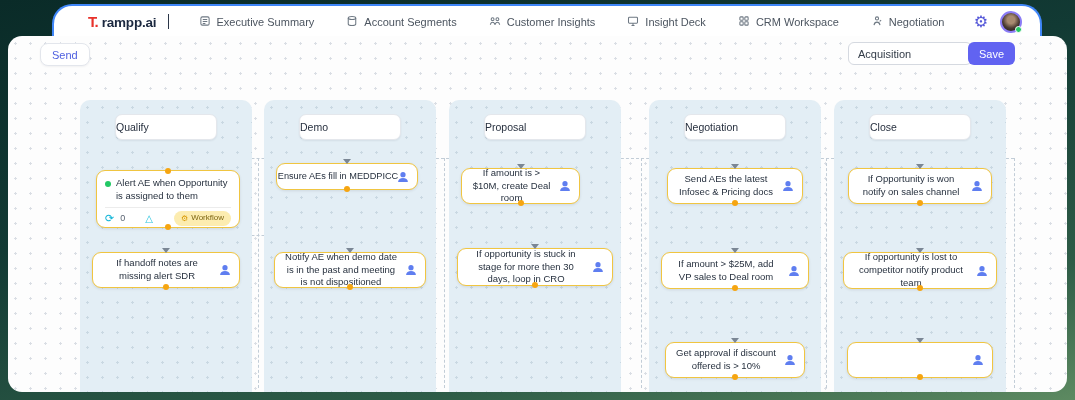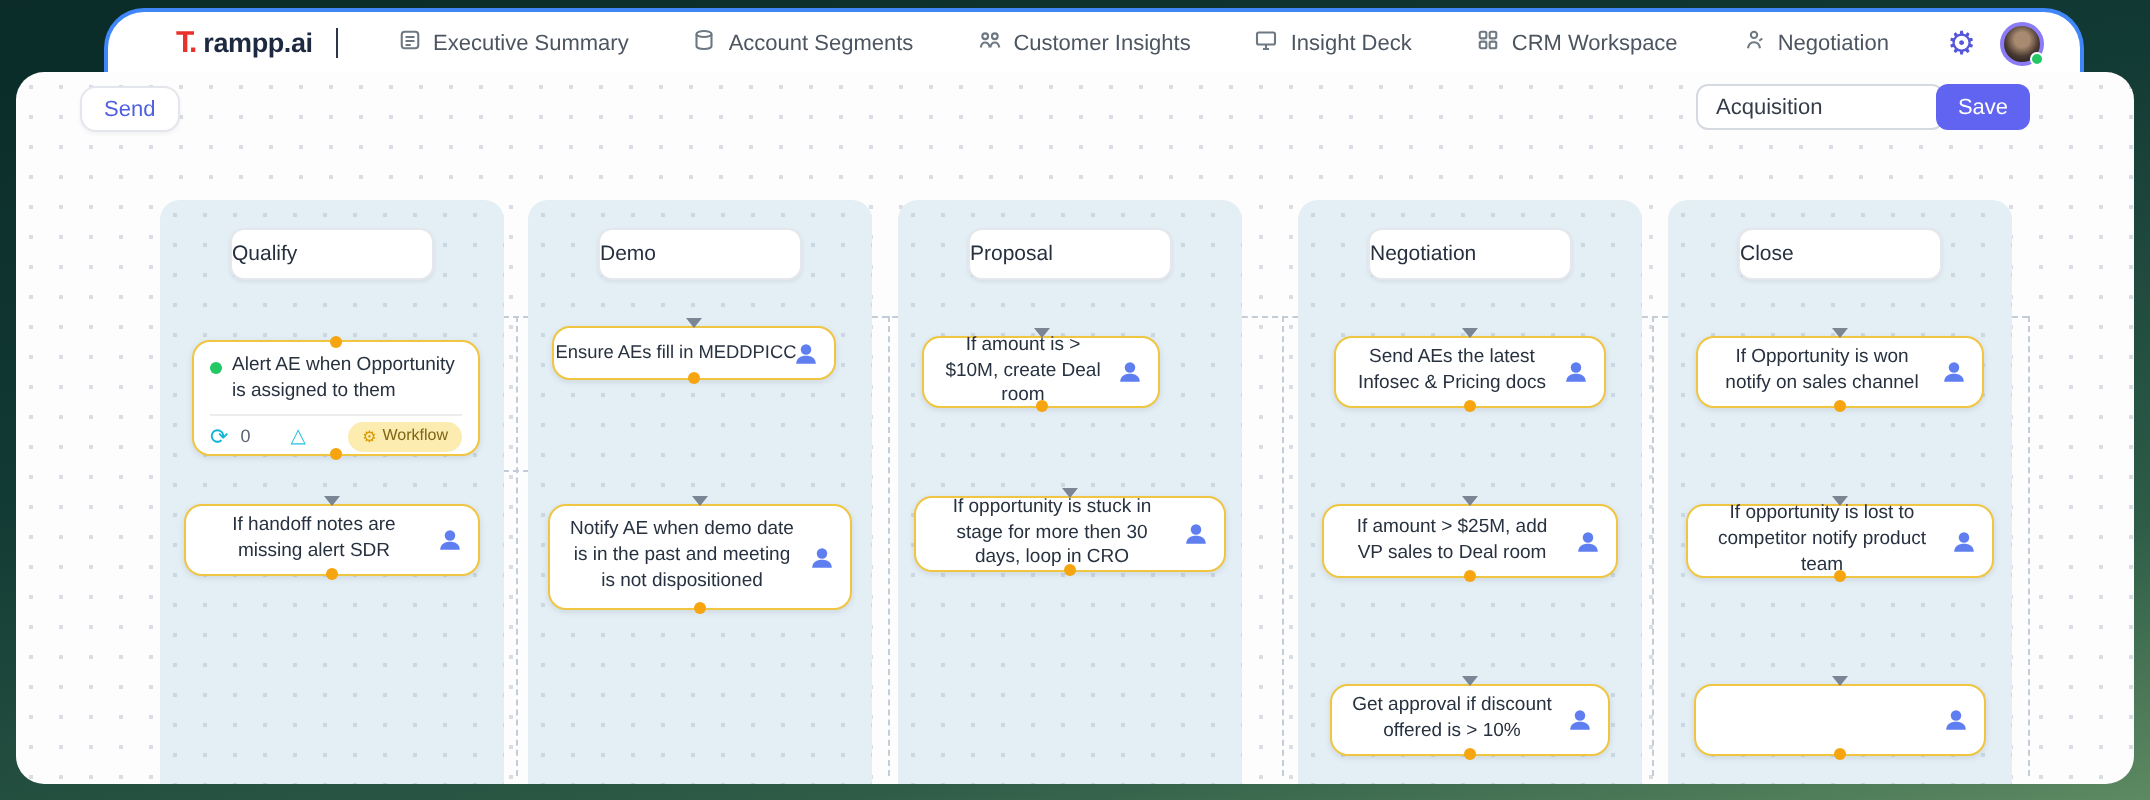--- a/index.html
+++ b/index.html
@@ -261,21 +261,21 @@
   <div class="card with-icon nw" style="left:268px;top:127px;width:142px;height:27px;font-size:9.2px">
     <span>Ensure AEs fill in MEDDPICC</span>
     <span class="agent"><svg width="14" height="14" viewBox="0 0 16 16" fill="#5f7ef0">
           <circle cx="8" cy="5.4" r="3"></circle>
           <path d="M2.4 13.6c0-3.1 2.6-4.6 5.6-4.6s5.6 1.5 5.6 4.6z"></path>
         </svg></span>
     <i class="arr"></i>
     <span class="dot-o dot-b"></span>
   </div>
 
-  <div class="card with-icon" style="left:266px;top:216px;width:152px;height:53px">
+  <div class="card with-icon" style="left:266px;top:216px;width:152px;height:36px">
     <span>Notify AE when demo date is in the past and meeting is not dispositioned</span>
     <span class="agent"><svg width="14" height="14" viewBox="0 0 16 16" fill="#5f7ef0">
           <circle cx="8" cy="5.4" r="3"></circle>
           <path d="M2.4 13.6c0-3.1 2.6-4.6 5.6-4.6s5.6 1.5 5.6 4.6z"></path>
         </svg></span>
     <i class="arr"></i>
     <span class="dot-o dot-b"></span>
   </div>
 
   <div class="card with-icon" style="left:453px;top:132px;width:119px;height:36px">

